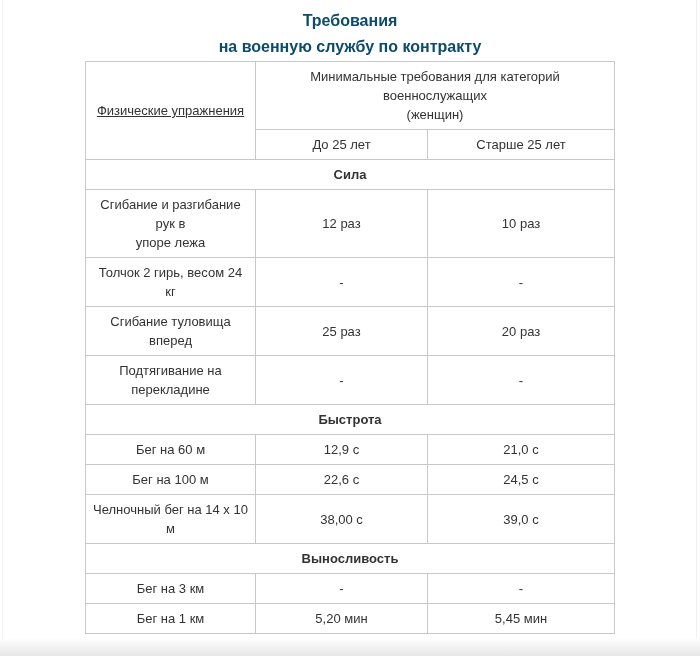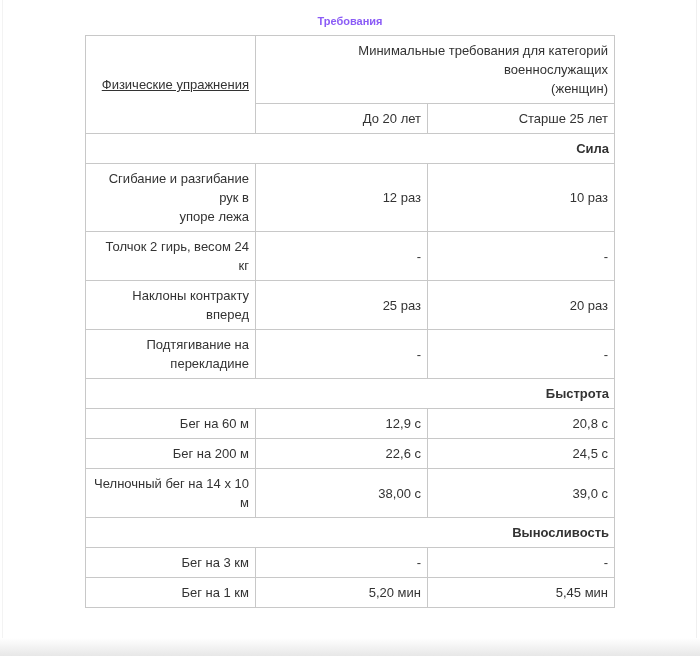--- a/index.html
+++ b/index.html
@@ -31,36 +31,36 @@
   }
   .bottom-fade {
     position: absolute;
     left: 0; right: 0; bottom: 0;
     height: 18px;
     background: linear-gradient(to bottom, #ffffff 0%, #e7e7e7 100%);
   }
   .title {
     padding-top: 8px;
     text-align: center;
-    color: #8b5cf6;
+    color: #0c4a6e;
     font-weight: bold;
-    font-size: 11px;
+    font-size: 16px;
     line-height: 26px;
   }
   table.req {
     margin: 1px 0 0 85px;
     width: 529px;
     border-collapse: collapse;
     table-layout: fixed;
     color: #333333;
     font-size: 13px;
   }
   table.req td {
     border: 1px solid #c8c8c8;
-    text-align: right;
+    text-align: center;
     vertical-align: middle;
     padding: 5px 6px;
     line-height: 19px;
     font-weight: normal;
   }
   col.c1 { width: 170px; }
   col.c2 { width: 172px; }
   col.c3 { width: 187px; }
   td.hdr-ex {
     vertical-align: top;
@@ -86,75 +86,76 @@
 </style>
 </head>
 <body>
 
 <div class="page">
   <div class="edge-left"></div>
   <div class="edge-right"></div>
 
   <div class="title">
     <div>Требования</div>
+    <div>на военную службу по контракту</div>
   </div>
 
   <table class="req">
     <colgroup>
         <col class="c1">
         <col class="c2">
         <col class="c3">
       </colgroup>
     <tbody>
       <tr>
         <td class="hdr-ex" rowspan="2">Физические упражнения</td>
         <td class="hdr-group" colspan="2">Минимальные требования для категорий военнослужащих
 (женщин)</td>
       </tr>
       <tr>
-        <td class="hdr-sub">До 20 лет</td>
+        <td class="hdr-sub">До 25 лет</td>
         <td class="hdr-sub">Старше 25 лет</td>
       </tr>
 
       <tr class="section">
         <td colspan="3">Сила</td>
       </tr>
       <tr>
         <td class="ml">Сгибание и разгибание рук в
 упоре лежа</td>
         <td>12 раз</td>
         <td>10 раз</td>
       </tr>
       <tr>
         <td class="ml">Толчок 2 гирь, весом 24 кг</td>
         <td>-</td>
         <td>-</td>
       </tr>
       <tr>
-        <td class="ml">Наклоны контракту вперед</td>
+        <td class="ml">Сгибание туловища вперед</td>
         <td>25 раз</td>
         <td>20 раз</td>
       </tr>
       <tr>
         <td class="ml">Подтягивание на
 перекладине</td>
         <td>-</td>
         <td>-</td>
       </tr>
 
       <tr class="section">
         <td colspan="3">Быстрота</td>
       </tr>
       <tr>
         <td class="ml">Бег на 60 м</td>
         <td>12,9 с</td>
-        <td>20,8 с</td>
+        <td>21,0 с</td>
       </tr>
       <tr>
-        <td class="ml">Бег на 200 м</td>
+        <td class="ml">Бег на 100 м</td>
         <td>22,6 с</td>
         <td>24,5 с</td>
       </tr>
       <tr>
         <td class="ml">Челночный бег на 14 х 10 м</td>
         <td>38,00 с</td>
         <td>39,0 с</td>
       </tr>
 
       <tr class="section">

